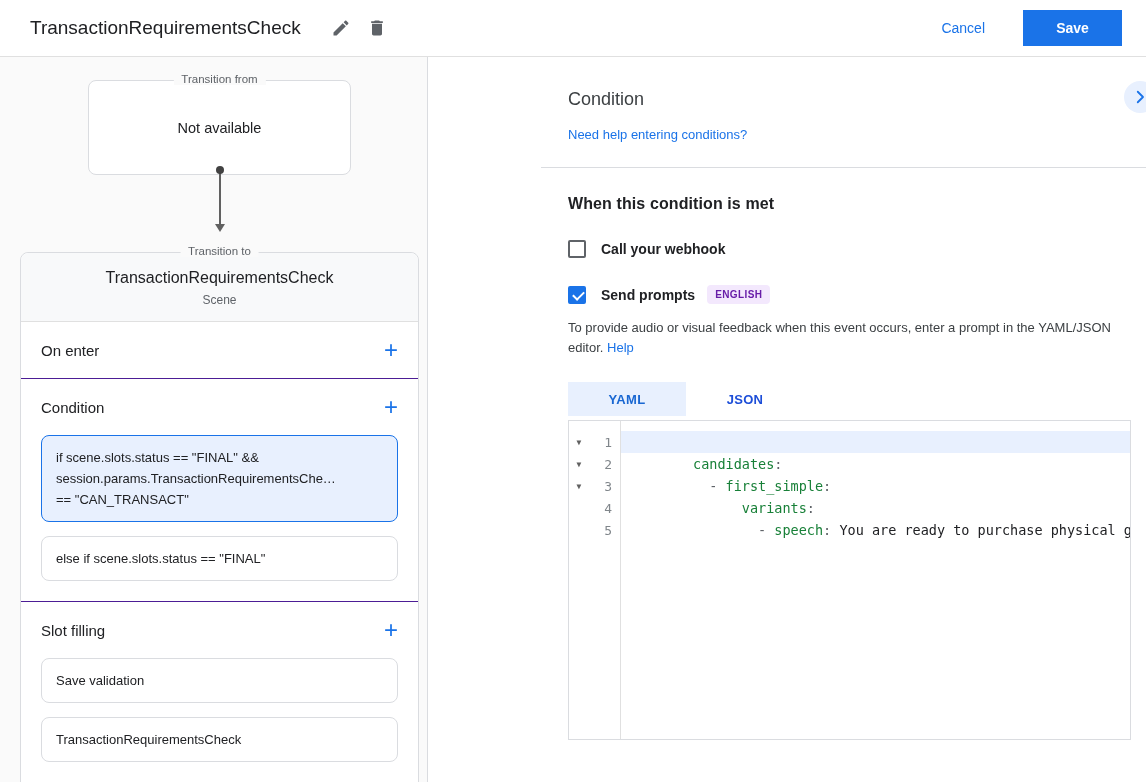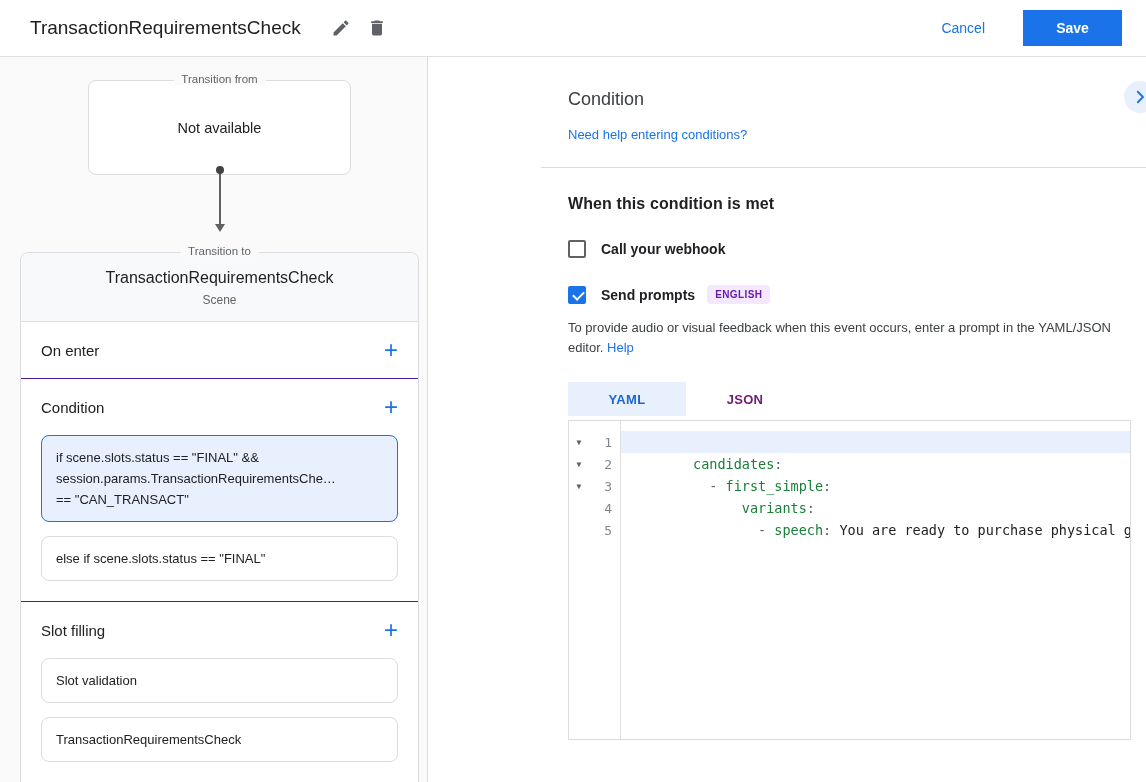--- a/index.html
+++ b/index.html
@@ -85,21 +85,21 @@
     border-left:2px solid #fff; border-bottom:2px solid #fff; transform:rotate(-45deg); }
   .check-label { margin-left:15px; font-size:14px; font-weight:bold; color:#202124; }
   .lang-badge { margin-left:12px; font-size:10px; font-weight:bold; letter-spacing:0.4px;
     padding:4px 8px; border-radius:4px; background:#f3e8fd; color:#681da8; }
 
   .prompt-help { margin-top:14px; font-size:13px; color:#3c4043; line-height:20px; max-width:575px; }
   .inline-link { color:#1a73e8; text-decoration:none; cursor:pointer; }
 
   .tabs { margin-top:24px; display:flex; }
   .tab { width:118px; height:34px; display:flex; align-items:center; justify-content:center;
-    font-size:13px; font-weight:bold; letter-spacing:0.3px; color:#701a75; cursor:pointer; background:#fff; border:none; }
+    font-size:13px; font-weight:bold; letter-spacing:0.3px; color:#1d4ed8; cursor:pointer; background:#fff; border:none; }
   .tab.active { background:#e8f0fe; color:#1967d2; }
 
   .editor { margin:4px 15px 0 27px; border:1px solid #dadce0; height:320px; display:flex;
     font-family:"DejaVu Sans Mono", monospace; font-size:13.5px; background:#fff; }
   .gutter { width:52px; border-right:1px solid #e0e0e0; padding-top:10px; flex:none; }
   .gutter-row { height:22px; display:flex; align-items:center; }
   .collapse-arrow { width:20px; text-align:center; font-size:8px; color:#616161; cursor:pointer; }
   .lnum { flex:1; text-align:right; padding-right:8px; color:#80868b; font-size:13px; }
   .code-col { flex:1; padding-top:10px; overflow:hidden; }
   .code-row { height:22px; line-height:22px; padding-left:7px; white-space:pre; cursor:text; }
@@ -170,21 +170,21 @@
         </div>
       </div>
     </div>
 
     <div class="section">
       <div class="section-row">
         <span>Slot filling</span>
         <button class="plus-btn">+</button>
       </div>
       <div class="cards">
-        <div class="slot-card">Slot validation</div>
+        <div class="slot-card">Save validation</div>
         <div class="slot-card">TransactionRequirementsCheck</div>
       </div>
     </div>
   </div>
 </div>
 
 <div class="right-panel">
 
   <button class="expand-btn">
     <svg width="18" height="18" viewBox="0 0 24 24" fill="none" stroke="#1a73e8" stroke-width="2.4" stroke-linecap="round" stroke-linejoin="round">

